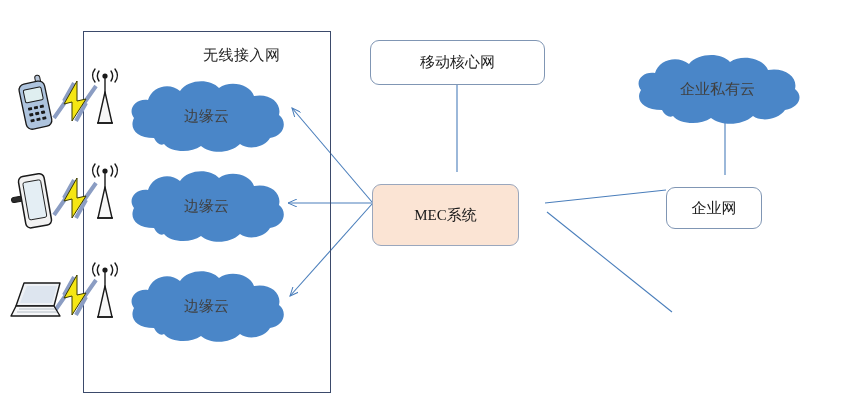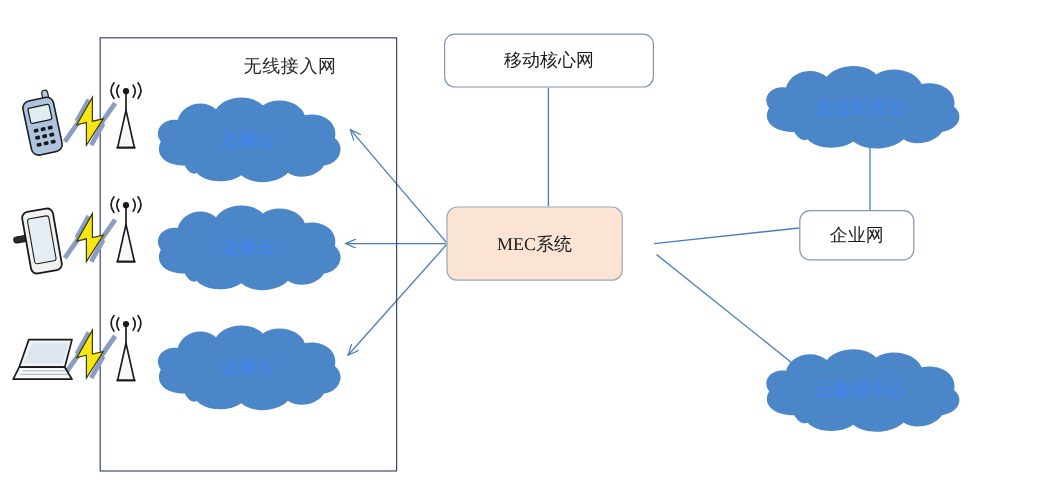--- a/index.html
+++ b/index.html
@@ -45,39 +45,40 @@
   
   .rrect {
     border: 1px solid #8096b4;
     border-radius: 9px;
     display: flex;
     align-items: center;
     justify-content: center;
     font-size: 15px;
     color: #1a1a1a;
     white-space: nowrap;
+    margin-top: 12px;
   }
   .rrect.white { background: #ffffff; }
   .rrect.peach { background: #fbe4d4; border-color: #9aa7bd; }
   
   .cloud {
     position: absolute;
   }
   .cloud svg { display: block; }
   .cloud-label {
     position: absolute;
     left: 0;
     top: 0;
     width: 100%;
     height: 100%;
     display: flex;
     align-items: center;
     justify-content: center;
     font-size: 15px;
-    color: #3b82f6;
+    color: #404040;
     white-space: nowrap;
     pointer-events: none;
   }
   
   .icon-wrap { position: absolute; }
   .icon-wrap svg { display: block; }
 </style>
 </head>
 <body>
 
@@ -269,24 +270,14 @@
                C112,76 91,76 81,68 C70,76 49,74 43,66
                C40,68 35,66 32,60 Z" fill="#4a86c8"></path>
     </svg>
     <div class="cloud-label">企业私有云</div>
   </div>
 
   <div class="node rrect white" style="left:666px; top:175px; width:96px; height:42px;">
     <span>企业网</span>
   </div>
 
-  <div class="cloud" style="left:630px; top:286px; width:175px; height:78px;">
-    <svg viewBox="0 0 175 78" width="175" height="78">
-      <path d="M32,60 C13,60 5,50 11,40 C4,31 13,21 25,23 C29,9 48,5 59,14
-               C68,3 91,2 100,12 C112,4 133,8 138,20 C155,17 168,27 165,39
-               C174,46 169,58 155,60 C148,70 131,72 123,66
-               C112,76 91,76 81,68 C70,76 49,74 43,66
-               C40,68 35,66 32,60 Z" fill="#4a86c8"></path>
-    </svg>
-    <div class="cloud-label">云数据中心</div>
-  </div>
 
 </div>
 
 </body></html>

